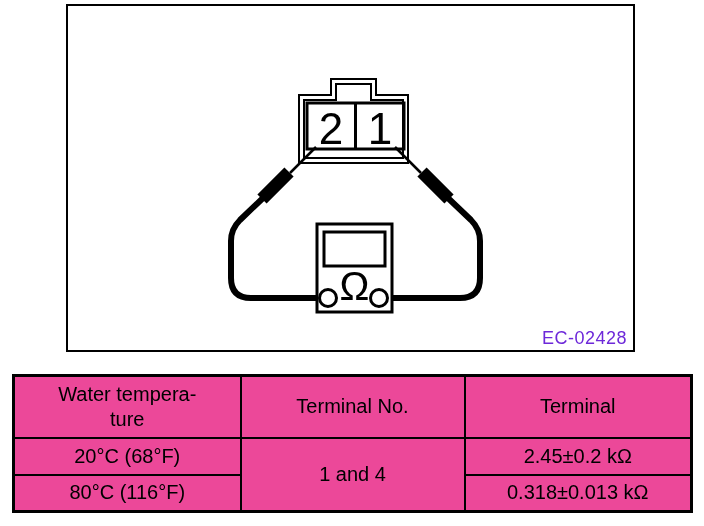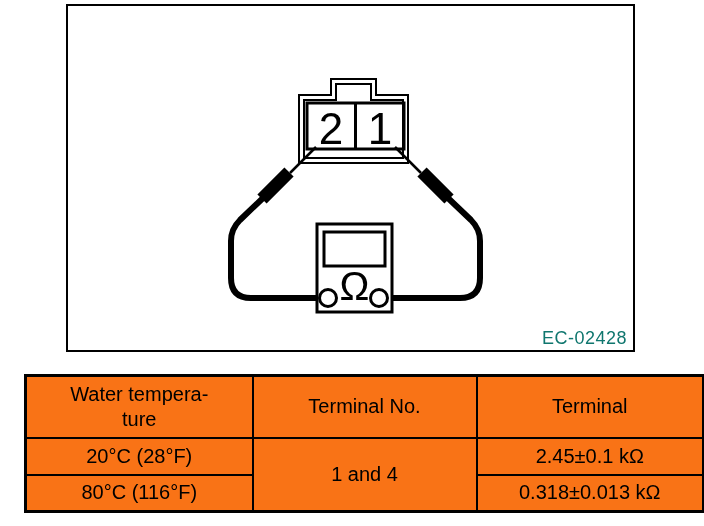--- a/index.html
+++ b/index.html
@@ -25,30 +25,30 @@
     position: absolute;
     left: 0;
     top: 0;
   }
   .figure-code {
     position: absolute;
     right: 6px;
     bottom: 1px;
     font-size: 18px;
     letter-spacing: 0.5px;
-    color: #0f766e;
+    color: #6d28d9;
   }
   .spec-table {
     position: absolute;
-    left: 24px;
+    left: 12px;
     top: 374px;
     width: 681px;
     border-collapse: collapse;
     table-layout: fixed;
-    background: #f97316;
+    background: #ec4899;
   }
   .spec-table th, .spec-table td {
     border: 2px solid #000000;
     text-align: center;
     vertical-align: middle;
     font-size: 20px;
     font-weight: normal;
     padding: 0 4px;
     overflow: hidden;
   }
@@ -106,23 +106,23 @@
       <col style="width:227px">
     </colgroup>
     <tbody>
       <tr class="hdr-row">
         <th class="wrap-cell">Water tempera-
 ture</th>
         <th>Terminal No.</th>
         <th>Terminal</th>
       </tr>
       <tr class="data-row">
-        <td>20°C (28°F)</td>
+        <td>20°C (68°F)</td>
         <td rowspan="2">1 and 4</td>
-        <td>2.45±0.1 kΩ</td>
+        <td>2.45±0.2 kΩ</td>
       </tr>
       <tr class="data-row">
         <td>80°C (116°F)</td>
         <td>0.318±0.013 kΩ</td>
       </tr>
     </tbody>
   </table>
 
 </div>
 

